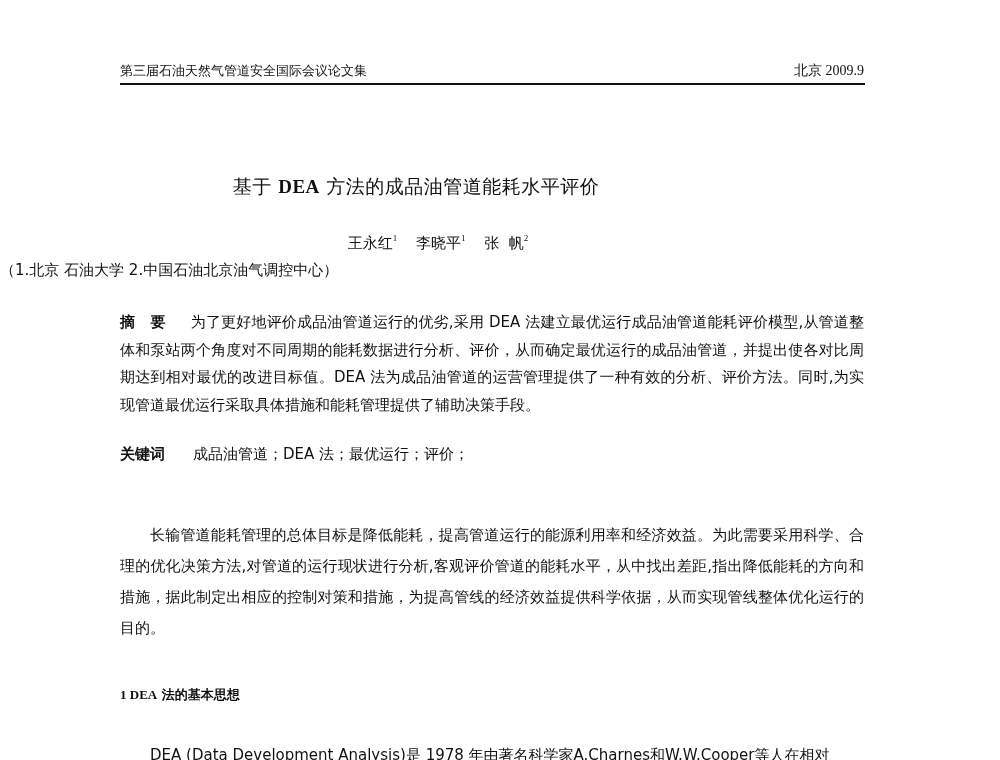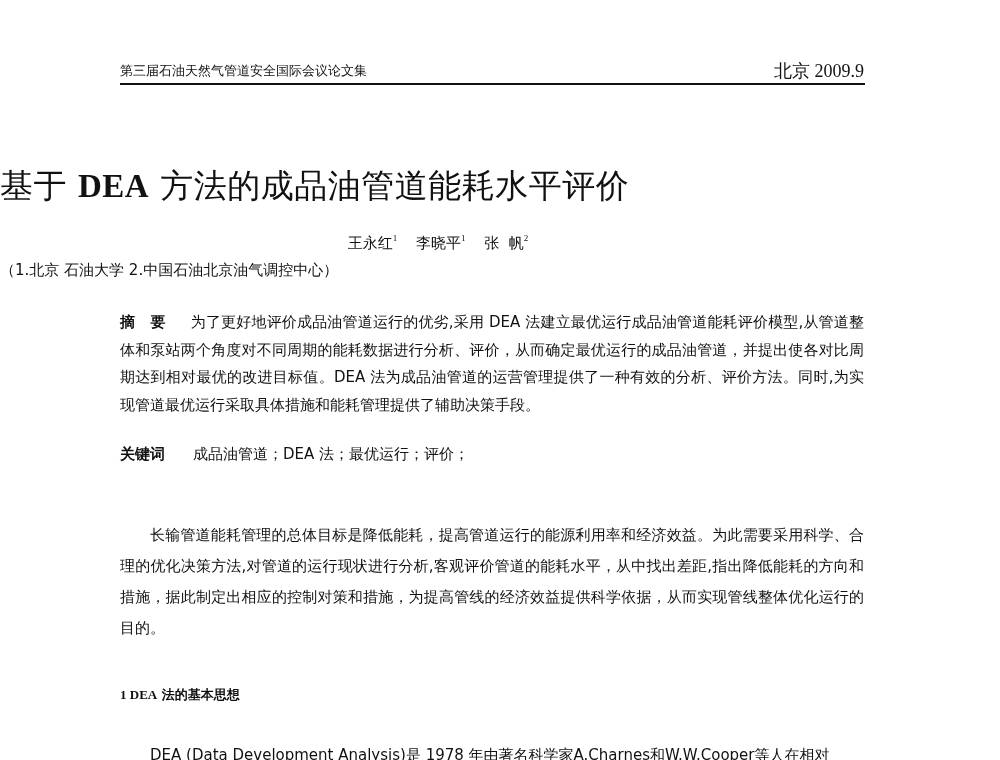--- a/index.html
+++ b/index.html
@@ -26,35 +26,36 @@
       position: absolute;
       left: 120px;
       top: 62px;
       width: 744px;
       height: 22px;
       font-size: 13px;
       line-height: 18px;
       font-family: "DejaVu Sans", "Liberation Sans", sans-serif;
     }
     .running-header .left { position: absolute; left: 0; top: 0; }
-    .running-header .right { position: absolute; right: 0; top: 0; font-family: "Liberation Serif", serif; font-size: 18px;}
+    .running-header .right { position: absolute; right: 0; top: 0; font-family: "Liberation Serif", serif; font-size: 14px;}
     .header-rule {
       position: absolute;
       left: 120px;
       top: 83px;
       width: 745px;
       height: 2px;
       background: #111;
     }
     .title {
       position: absolute;
       left: 0;
       width: 832px;
       top: 170px;
-      font-size: 33px;
+      text-align: center;
+      font-size: 19px;
       line-height: 32px;
       font-family: "DejaVu Sans", "Liberation Sans", sans-serif;
       font-weight: normal;
       letter-spacing: 0.5px;
     }
     .title .latin { font-family: "Liberation Serif", serif; font-weight: bold; }
     .authors {
       position: absolute;
       left: 0;
       width: 876px;

